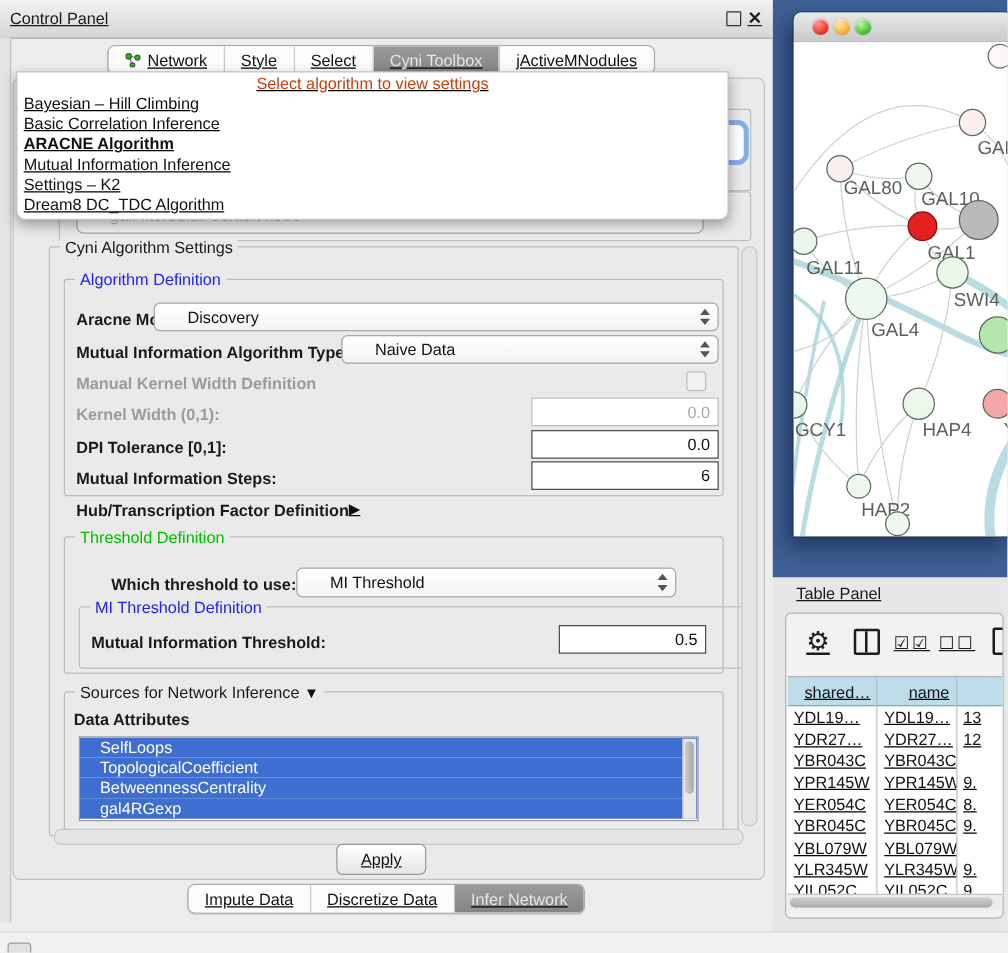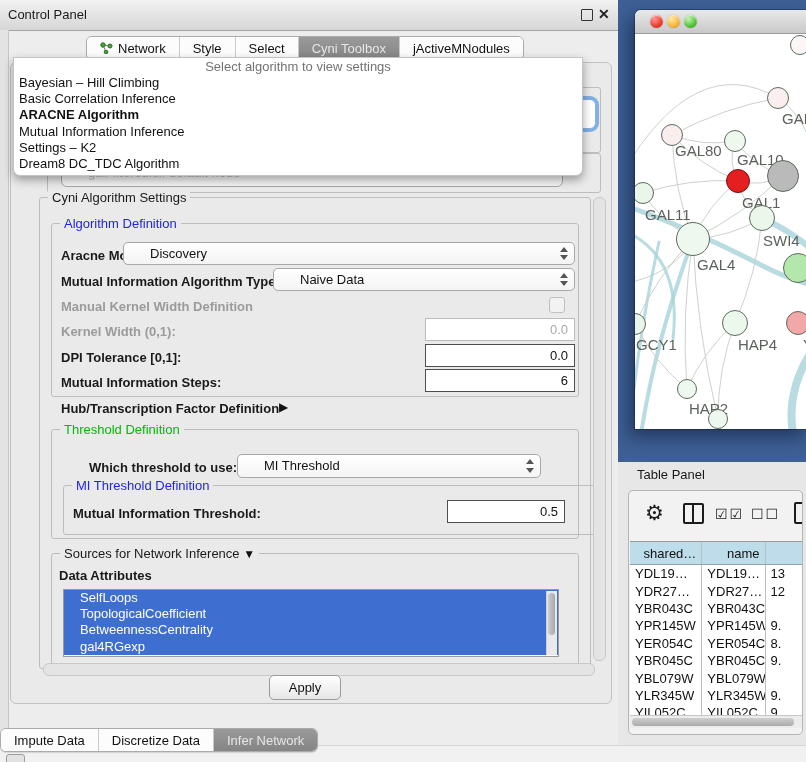--- a/index.html
+++ b/index.html
@@ -1,19 +1,19 @@
 <!DOCTYPE html>
 <html><head>
 <meta charset="utf-8">
 <style>
   html,body{margin:0;padding:0;}
   body{width:806px;height:762px;position:relative;overflow:hidden;
        background:#ededed;font-family:"Liberation Sans",sans-serif;
        -webkit-font-smoothing:antialiased;}
-  .abs{position:absolute;}
+  .abs{position:absolute;text-decoration:underline;}
 
   
   #desktop{left:618px;top:0;width:188px;height:462px;background:#3e6096;}
   #net-window{left:635px;top:10px;width:175px;height:419px;border-radius:6px 6px 0 0;
     box-shadow:-6px 8px 18px rgba(5,15,40,.5), 0 0 0 1px rgba(0,0,0,.28);background:#fff;}
   #net-titlebar{left:0;top:0;right:0;height:23px;border-radius:6px 6px 0 0;
     background:linear-gradient(#e9e9e9,#c9c9c9);border-bottom:1px solid #9a9a9a;}
   .tl{width:13px;height:13px;border-radius:50%;top:5px;box-shadow:inset 0 1px 1px rgba(255,255,255,.7), 0 0 1px rgba(0,0,0,.5);}
   #tl-red{left:15px;background:radial-gradient(circle at 35% 30%,#ff9890,#ee3b30 60%,#b21e12);}
   #tl-yellow{left:32px;background:radial-gradient(circle at 35% 30%,#ffe9a8,#f6b53c 60%,#c98413);}
@@ -59,21 +59,21 @@
     border-bottom:1px solid #a3a3a3;}
   #cp-title{left:8px;top:7px;font-size:13px;color:#1a1a1a;}
   #float-icon{left:581px;top:9px;width:10px;height:10px;border:1.5px solid #333;border-radius:1px;}
   #close-icon{left:598px;top:6px;font-size:14px;font-weight:bold;color:#222;}
   #cp-left-strip{left:0;top:30px;width:8px;height:708px;background:#e3e3e3;border-right:1px solid #c6c6c6;}
 
   
   .tabbar{display:flex;height:22px;border:1px solid #ababab;border-radius:6px;overflow:hidden;
     background:#fcfcfc;box-shadow:0 1px 1px rgba(0,0,0,.12);}
   #main-tabs{left:86px;top:36px;text-align:center;}
-  #bottom-tabs-wrap{left:0;top:707px;width:618px;display:flex;margin-top:21px;}
+  #bottom-tabs-wrap{left:0;top:707px;width:618px;display:flex;justify-content:center;}
   .tab{display:flex;align-items:center;padding:0 13px;font-size:13px;color:#111;
     border-left:1px solid #c9c9c9;background:#fcfcfc;white-space:nowrap;}
   .tab:first-child{border-left:none;}
   .tab.selected{background:linear-gradient(#9a9a9a,#858585);color:#e6e6e6;}
   .tab .net-glyph{width:13px;height:12px;margin-right:5px;position:relative;display:inline-block;}
 
   
   #cp-card{left:10px;top:62px;width:600px;height:640px;background:#eaeaea;
     border:1px solid #c2c2c2;border-radius:6px;box-sizing:content-box;}
   .group{position:absolute;border:1px solid #bdbdbd;border-radius:3px;}
@@ -127,21 +127,21 @@
     background:linear-gradient(90deg,#cecece,#a8a8a8);}
 
   
   #apply-button{left:258px;top:612px;width:70px;height:23px;background:linear-gradient(#ffffff,#e6e6e6);
     border:1px solid #9a9a9a;border-radius:5px;font-size:13px;color:#111;
     display:flex;align-items:center;justify-content:center;}
 
   
   #algo-popup{left:13px;top:57px;width:568px;height:117px;background:#fff;border:1px solid #c4c4c4;
     border-radius:0 0 7px 7px;box-shadow:0 4px 10px rgba(0,0,0,.35);z-index:40;overflow:hidden;}
-  #popup-header{height:17px;line-height:17px;text-align:center;font-size:13px;color:#737373;}
+  #popup-header{height:17px;line-height:17px;text-align:center;font-size:13px;color:#c2410c;}
   .popup-item{height:16.2px;line-height:16.2px;font-size:13px;color:#111;padding-left:5px;white-space:nowrap;}
   .popup-item.bold{font-weight:bold;}
 </style>
 </head>
 <body>
 
 <div class="abs" id="desktop"></div>
 
 <div class="abs" id="net-window">
   <div class="abs" id="net-titlebar">

